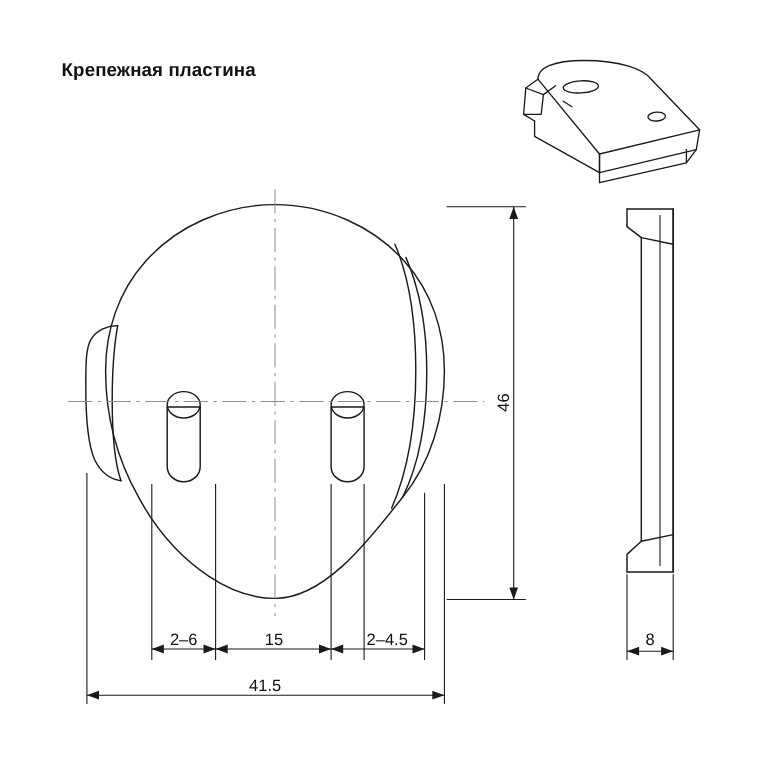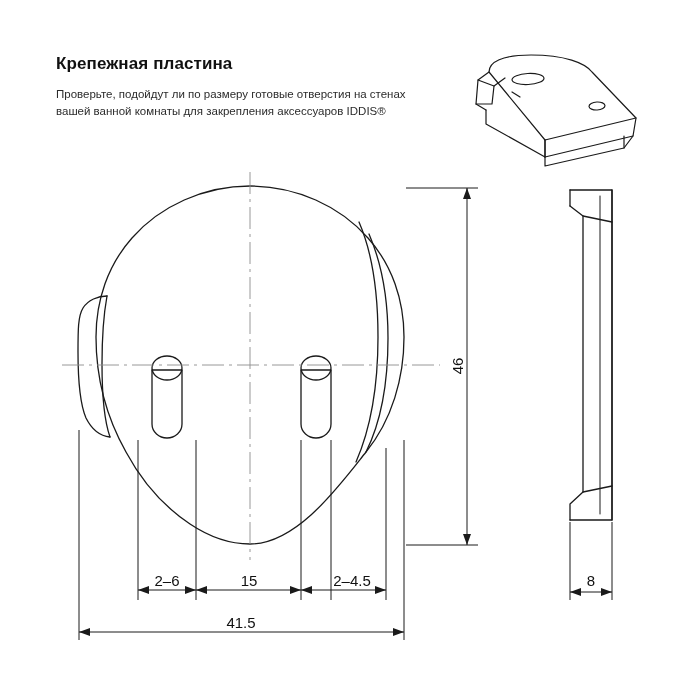--- a/index.html
+++ b/index.html
@@ -51,21 +51,20 @@
     font-size: 15px;
     fill: #111111;
   }
 </style>
 </head>
 <body>
 
 <div class="page">
 
   <div class="title">Крепежная пластина</div>
-  <div class="subtitle">Проверьте, подойдут ли по размеру готовые отверстия на стенах вашей ванной комнаты для закрепления аксессуаров IDDIS®</div>
 
   <svg class="drawing" viewBox="0 0 700 700" xmlns="http://www.w3.org/2000/svg">
 
     <g fill="none" stroke="#1a1a1a" stroke-width="1.2" stroke-linejoin="round" stroke-linecap="round">
 
       <path d="M489,72 C489,62 502,55 531,55 C565,55 585,63 592,72 L636,118 L545,140 L489,72 Z"></path>
 
       <path d="M489,72 L478,80 L476,104 L486,110"></path>
       <path d="M478,80 L494,86 L492,104 L476,104"></path>
       <path d="M494,86 L505,78"></path>

